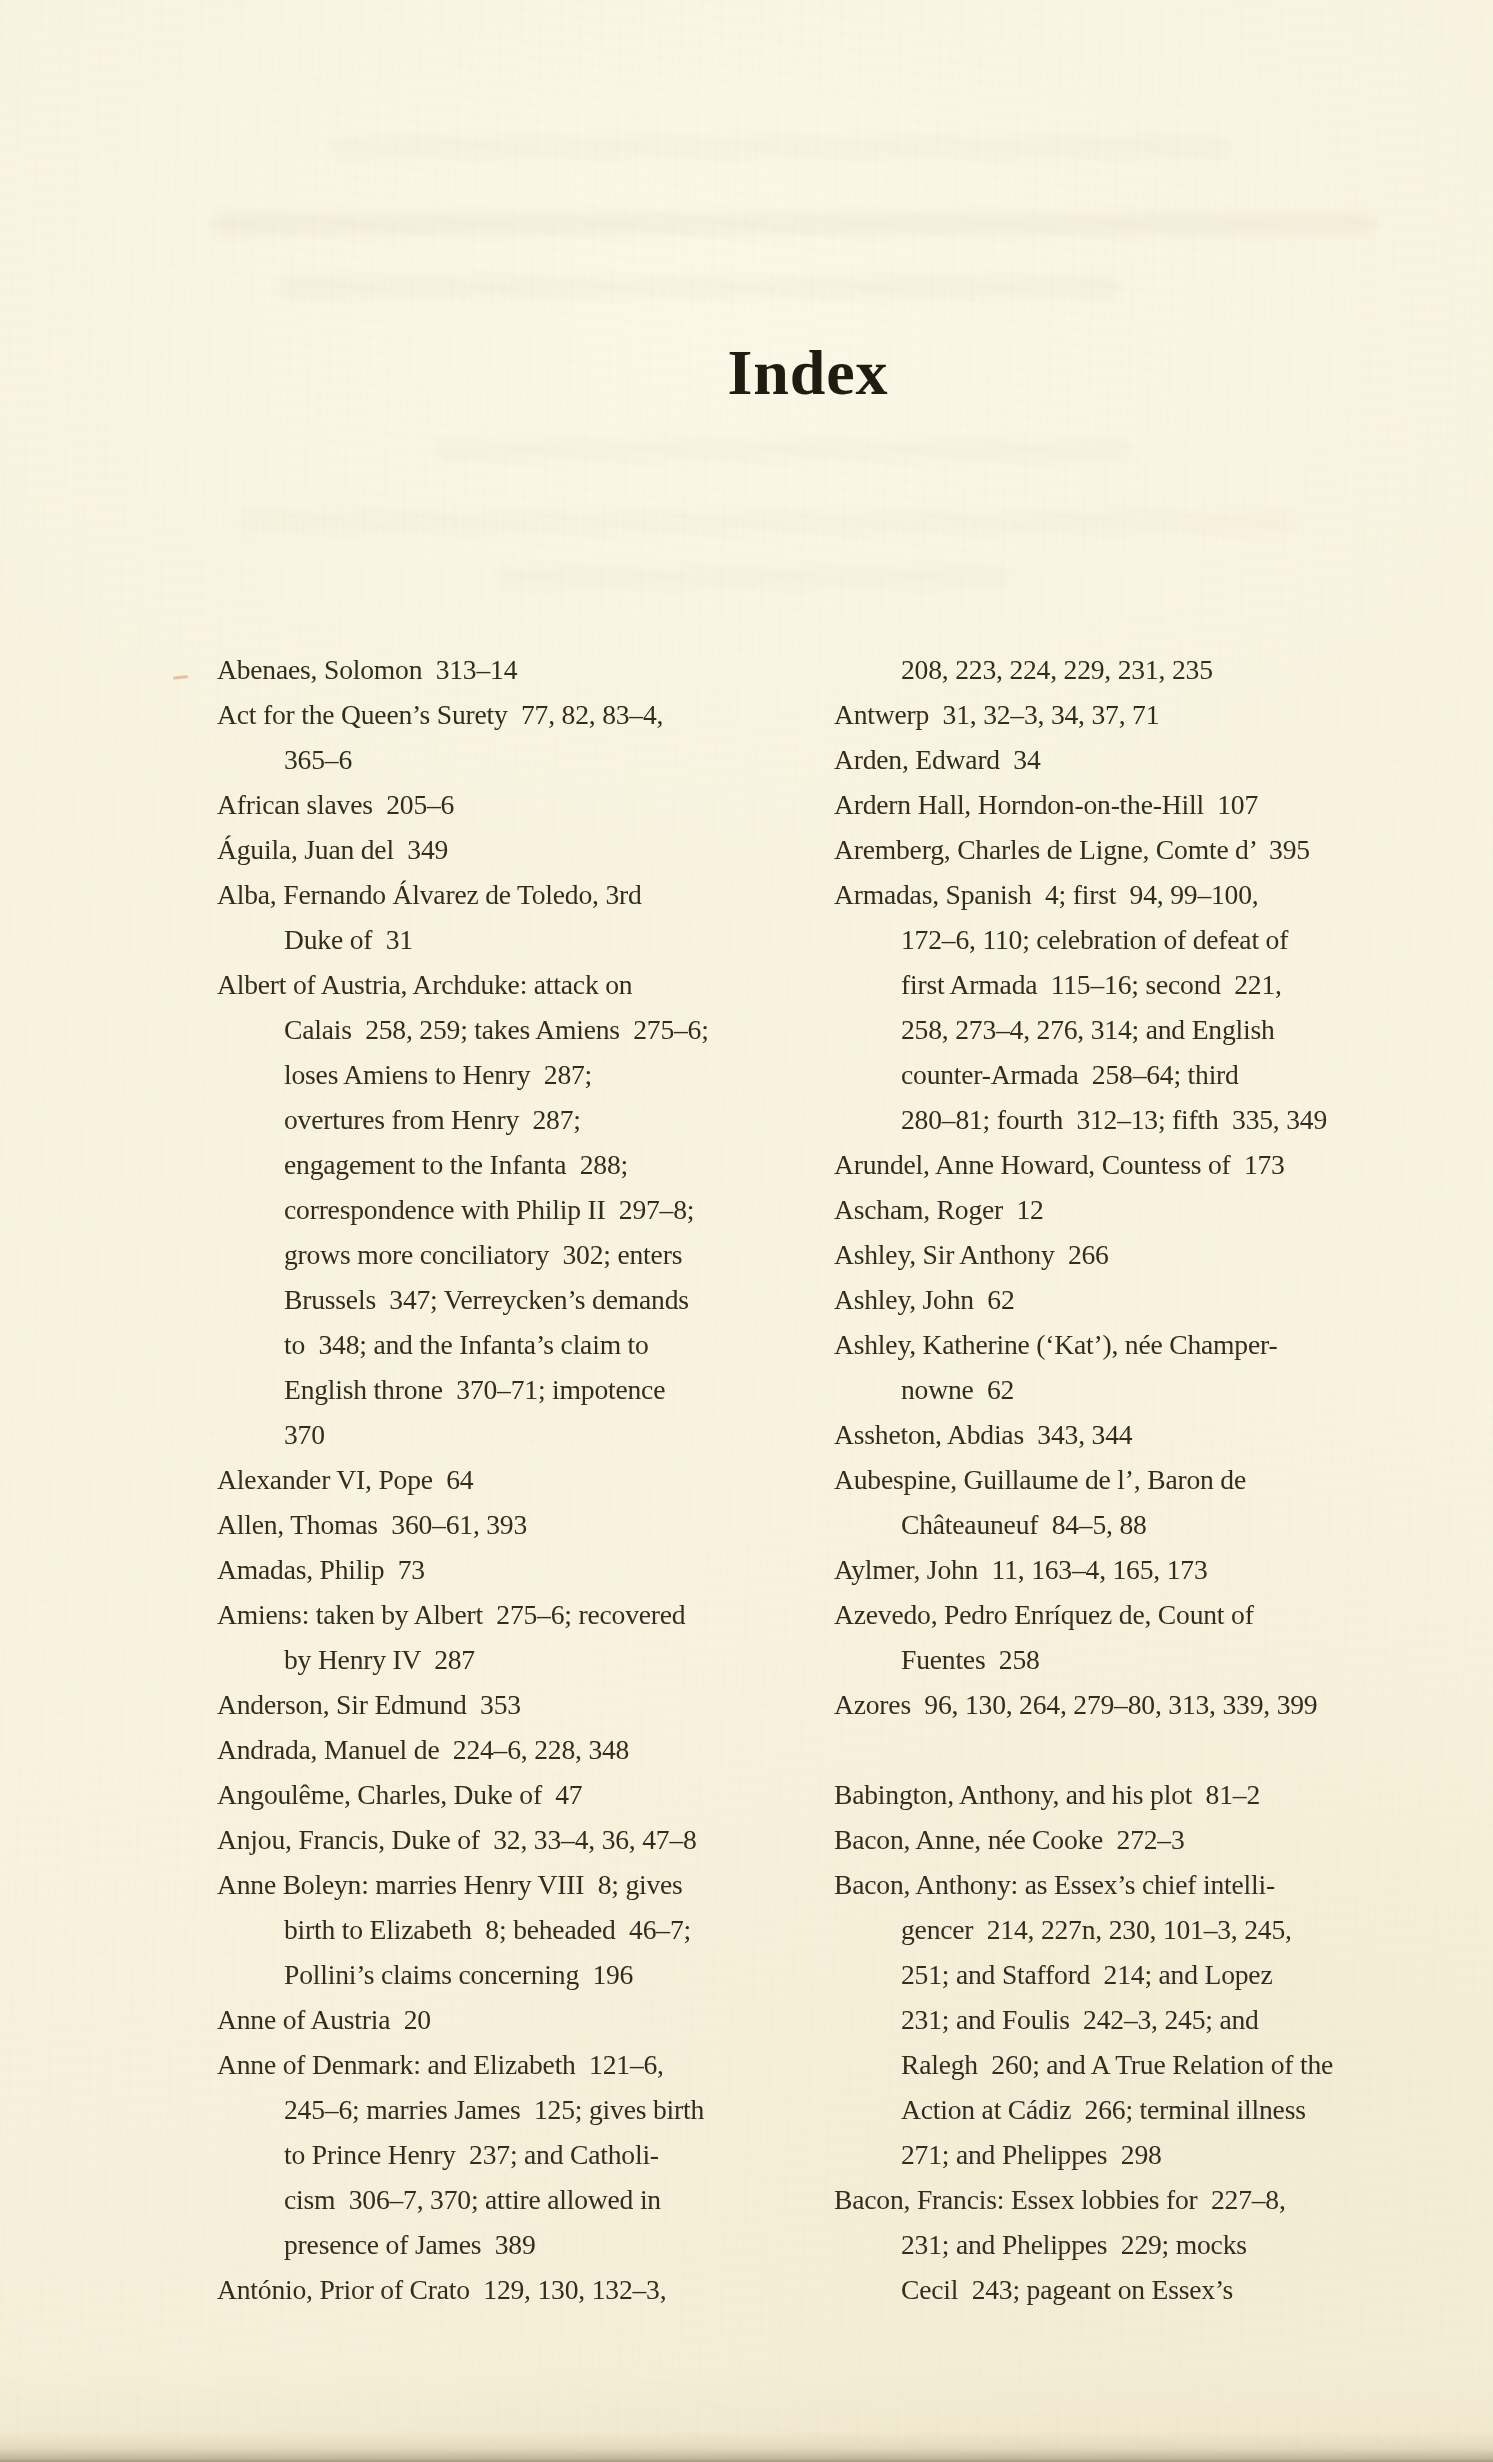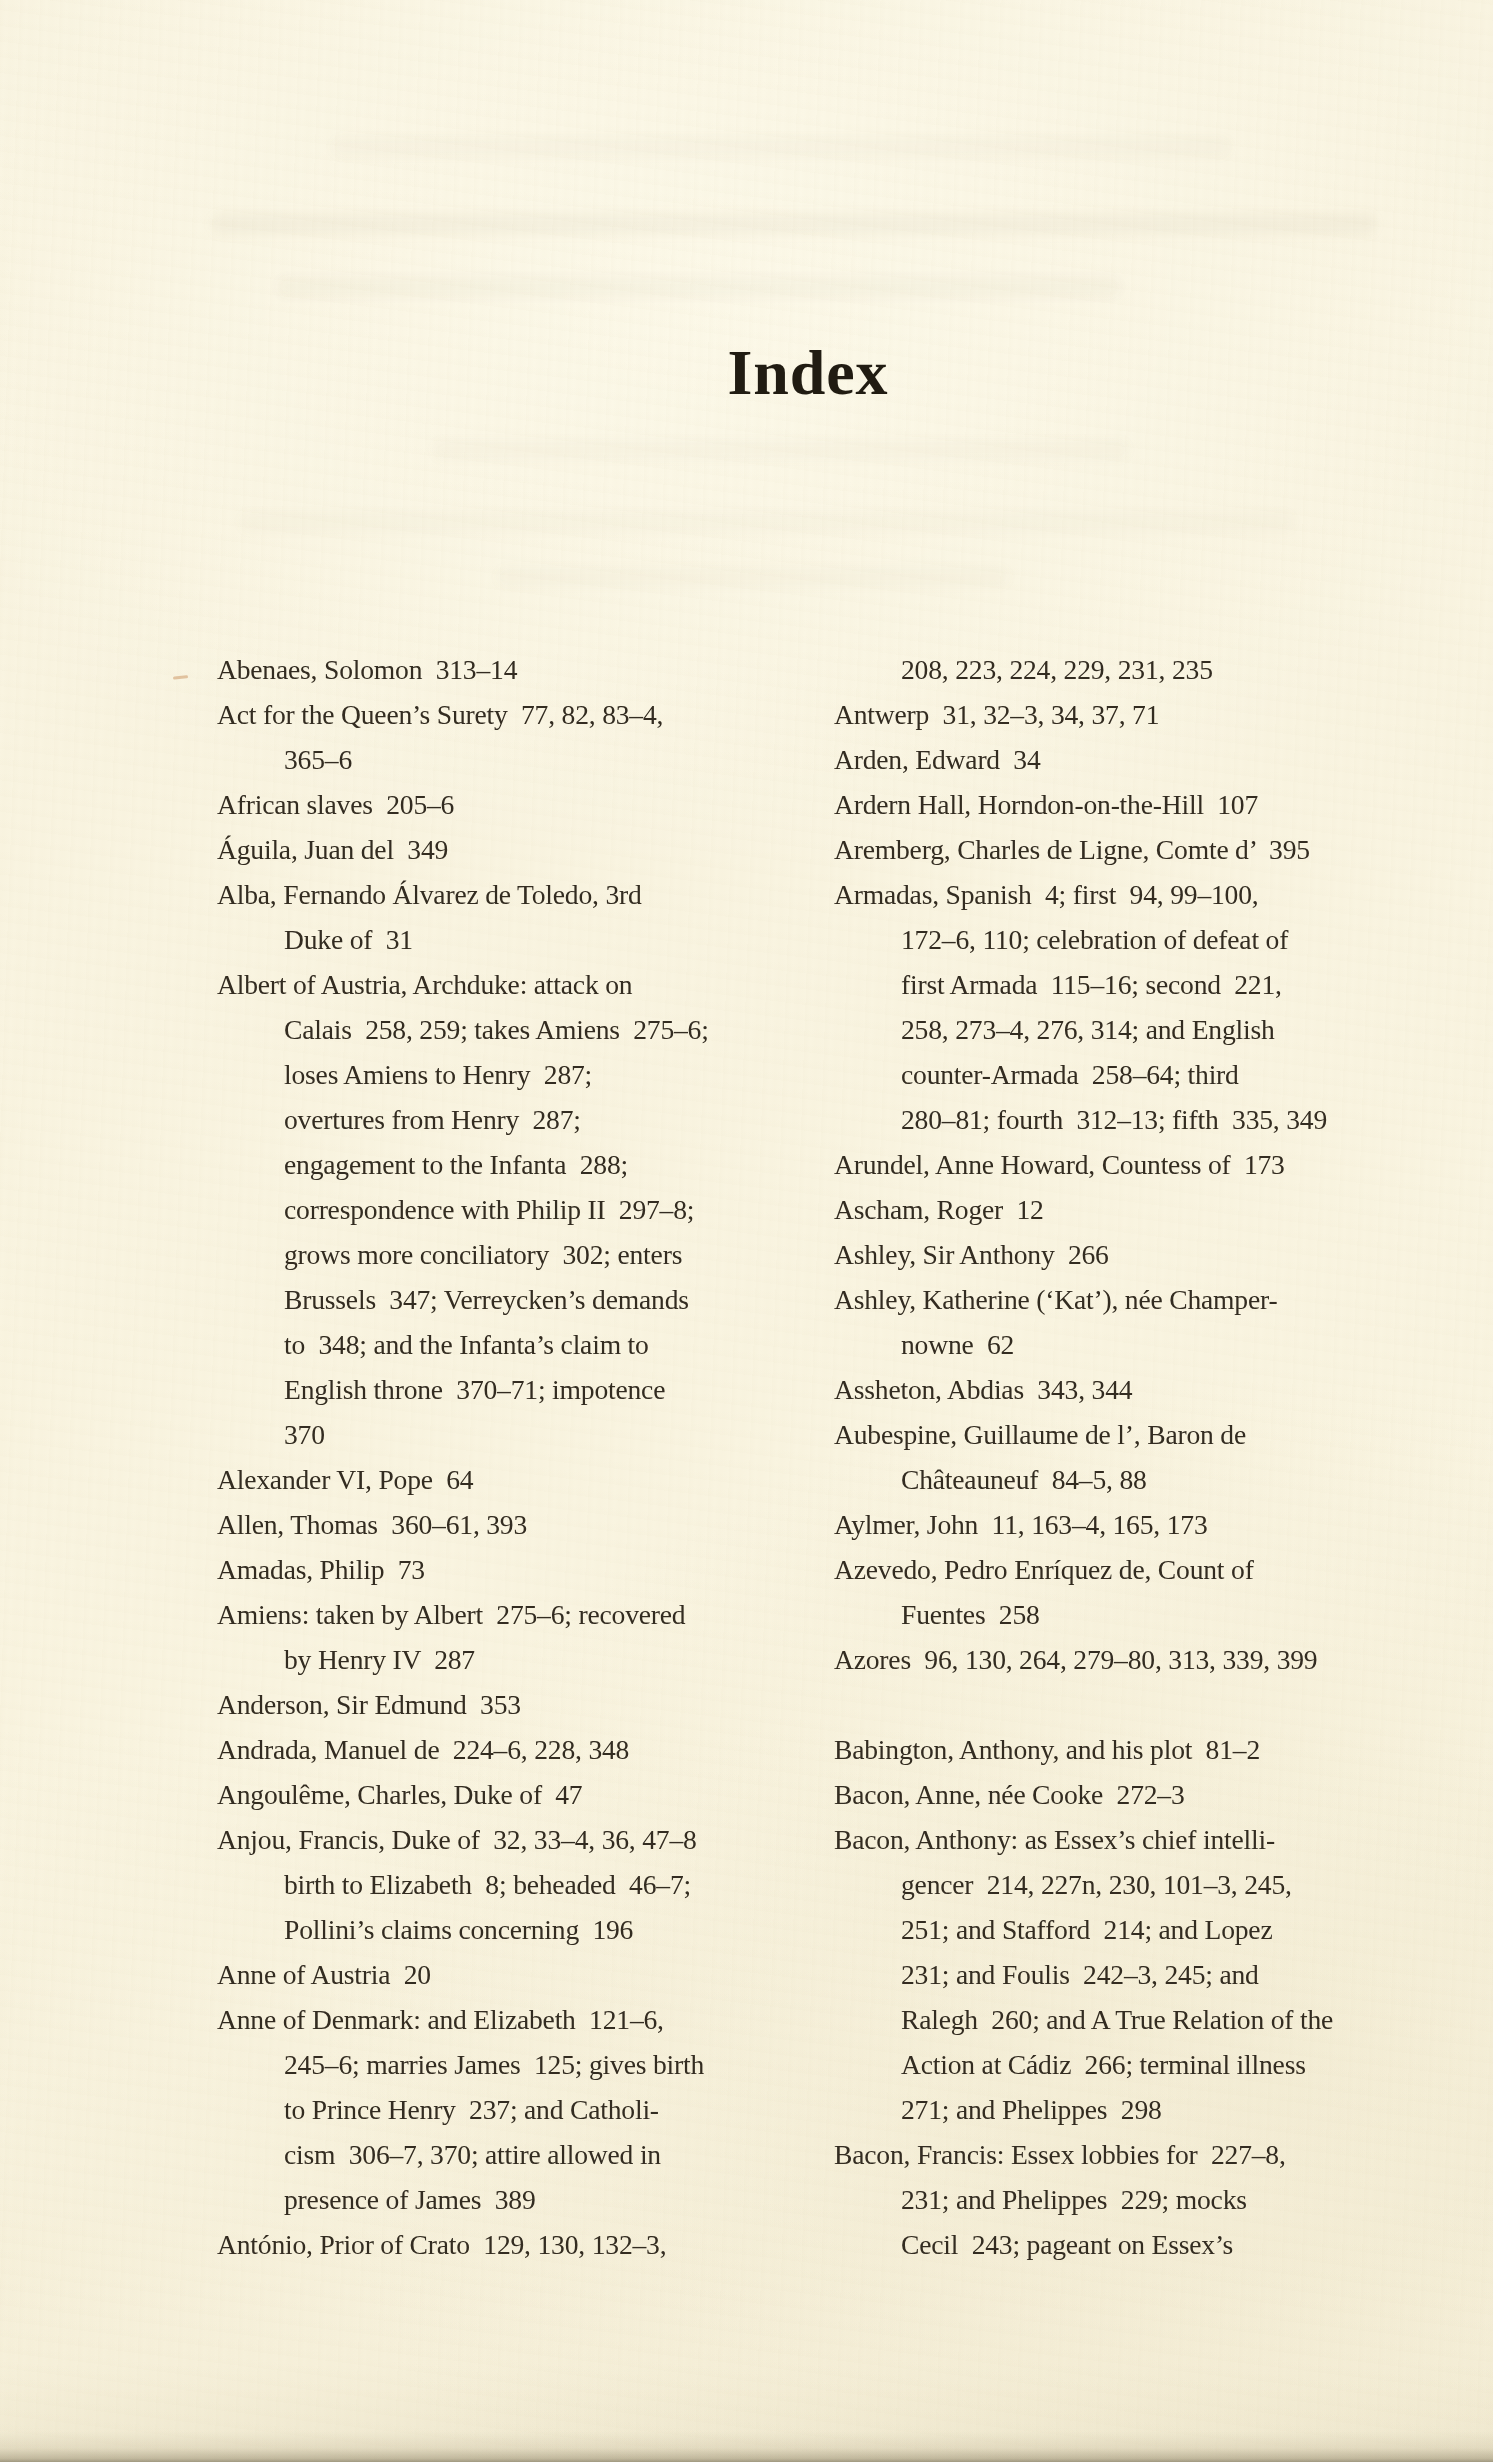--- a/index.html
+++ b/index.html
@@ -135,20 +135,21 @@
       <div class="line indent">370</div>
       <div class="line">Alexander VI, Pope  64</div>
       <div class="line">Allen, Thomas  360–61, 393</div>
       <div class="line">Amadas, Philip  73</div>
       <div class="line">Amiens: taken by Albert  275–6; recovered</div>
       <div class="line indent">by Henry IV  287</div>
       <div class="line">Anderson, Sir Edmund  353</div>
       <div class="line">Andrada, Manuel de  224–6, 228, 348</div>
       <div class="line">Angoulême, Charles, Duke of  47</div>
       <div class="line">Anjou, Francis, Duke of  32, 33–4, 36, 47–8</div>
+      <div class="line">Anne Boleyn: marries Henry VIII  8; gives</div>
       <div class="line indent">birth to Elizabeth  8; beheaded  46–7;</div>
       <div class="line indent">Pollini’s claims concerning  196</div>
       <div class="line">Anne of Austria  20</div>
       <div class="line">Anne of Denmark: and Elizabeth  121–6,</div>
       <div class="line indent">245–6; marries James  125; gives birth</div>
       <div class="line indent">to Prince Henry  237; and Catholi-</div>
       <div class="line indent">cism  306–7, 370; attire allowed in</div>
       <div class="line indent">presence of James  389</div>
       <div class="line">António, Prior of Crato  129, 130, 132–3,</div>
     </div>
@@ -160,20 +161,21 @@
       <div class="line">Aremberg, Charles de Ligne, Comte d’  395</div>
       <div class="line">Armadas, Spanish  4; first  94, 99–100,</div>
       <div class="line indent">172–6, 110; celebration of defeat of</div>
       <div class="line indent">first Armada  115–16; second  221,</div>
       <div class="line indent">258, 273–4, 276, 314; and English</div>
       <div class="line indent">counter-Armada  258–64; third</div>
       <div class="line indent">280–81; fourth  312–13; fifth  335, 349</div>
       <div class="line">Arundel, Anne Howard, Countess of  173</div>
       <div class="line">Ascham, Roger  12</div>
       <div class="line">Ashley, Sir Anthony  266</div>
+      <div class="line">Ashley, John  62</div>
       <div class="line">Ashley, Katherine (‘Kat’), née Champer-</div>
       <div class="line indent">nowne  62</div>
       <div class="line">Assheton, Abdias  343, 344</div>
       <div class="line">Aubespine, Guillaume de l’, Baron de</div>
       <div class="line indent">Châteauneuf  84–5, 88</div>
       <div class="line">Aylmer, John  11, 163–4, 165, 173</div>
       <div class="line">Azevedo, Pedro Enríquez de, Count of</div>
       <div class="line indent">Fuentes  258</div>
       <div class="line">Azores  96, 130, 264, 279–80, 313, 339, 399</div>
       <div class="line">&nbsp;</div>

